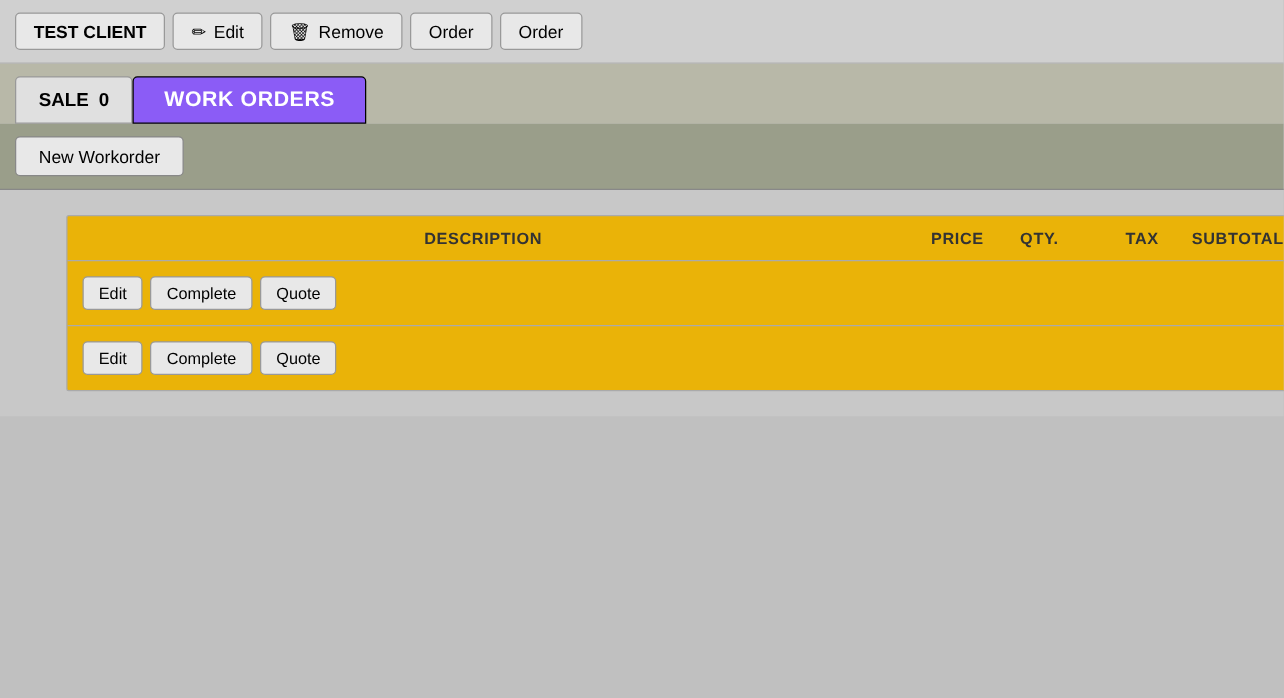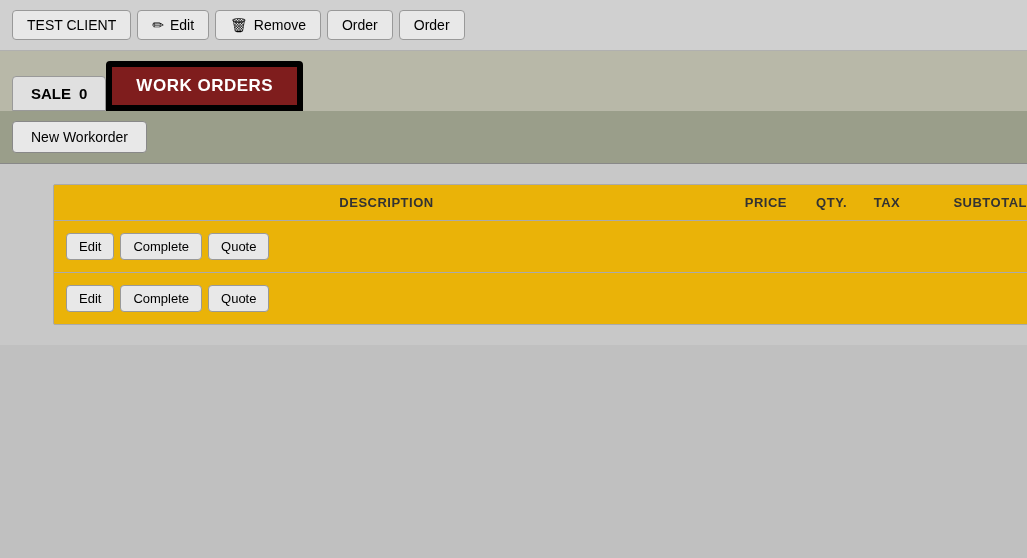--- a/index.html
+++ b/index.html
@@ -33,62 +33,61 @@
       background: #e8e8e8;
       cursor: pointer;
       font-size: 14px;
       font-weight: 500;
       display: flex;
       align-items: center;
       gap: 6px;
     }
 
     .toolbar-client {
-      font-weight: normal;
+      font-weight: bold;
       font-size: 14px;
     }
 
     
     .tabs-area {
       display: flex;
       align-items: stretch;
       padding: 10px 12px 0 12px;
       background: #b8b8a8;
       gap: 0;
     }
 
     .tab-sale {
       display: flex;
-      align-items: flex-start;
+      align-items: center;
       gap: 8px;
       padding: 8px 18px;
       border: 1.5px solid #999;
       border-radius: 4px 4px 0 0;
       background: #e0e0e0;
       cursor: pointer;
       font-size: 15px;
       font-weight: 500;
-      margin-top: 15px;
     }
 
     .tab-sale-label {
       font-weight: bold;
     }
 
     .tab-sale-count {
       font-weight: bold;
     }
 
     .tab-workorders {
       display: flex;
       align-items: center;
       padding: 8px 24px;
-      border: 6px solid #000000;
+      border: 1px solid #000000;
       border-radius: 4px 4px 0 0;
-      background: #7f1d1d;
+      background: #8b5cf6;
       cursor: pointer;
       font-size: 17px;
       font-weight: bold;
       color: white;
       letter-spacing: 0.5px;
     }
 
     
     .sub-action-bar {
       display: flex;
@@ -130,21 +129,21 @@
       font-size: 13px;
       font-weight: 600;
       color: #333;
       text-transform: uppercase;
       letter-spacing: 0.5px;
     }
 
     .table-header .col-desc { text-align: center; }
     .table-header .col-price { text-align: right; }
     .table-header .col-qty { text-align: right; }
-    .table-header .col-tax { text-align: center; }
+    .table-header .col-tax { text-align: right; }
     .table-header .col-subtotal { text-align: right; }
 
     .table-row {
       display: flex;
       align-items: flex-start;
       padding: 12px;
       border-bottom: 1px solid #aaa;
       gap: 10px;
     }
 

